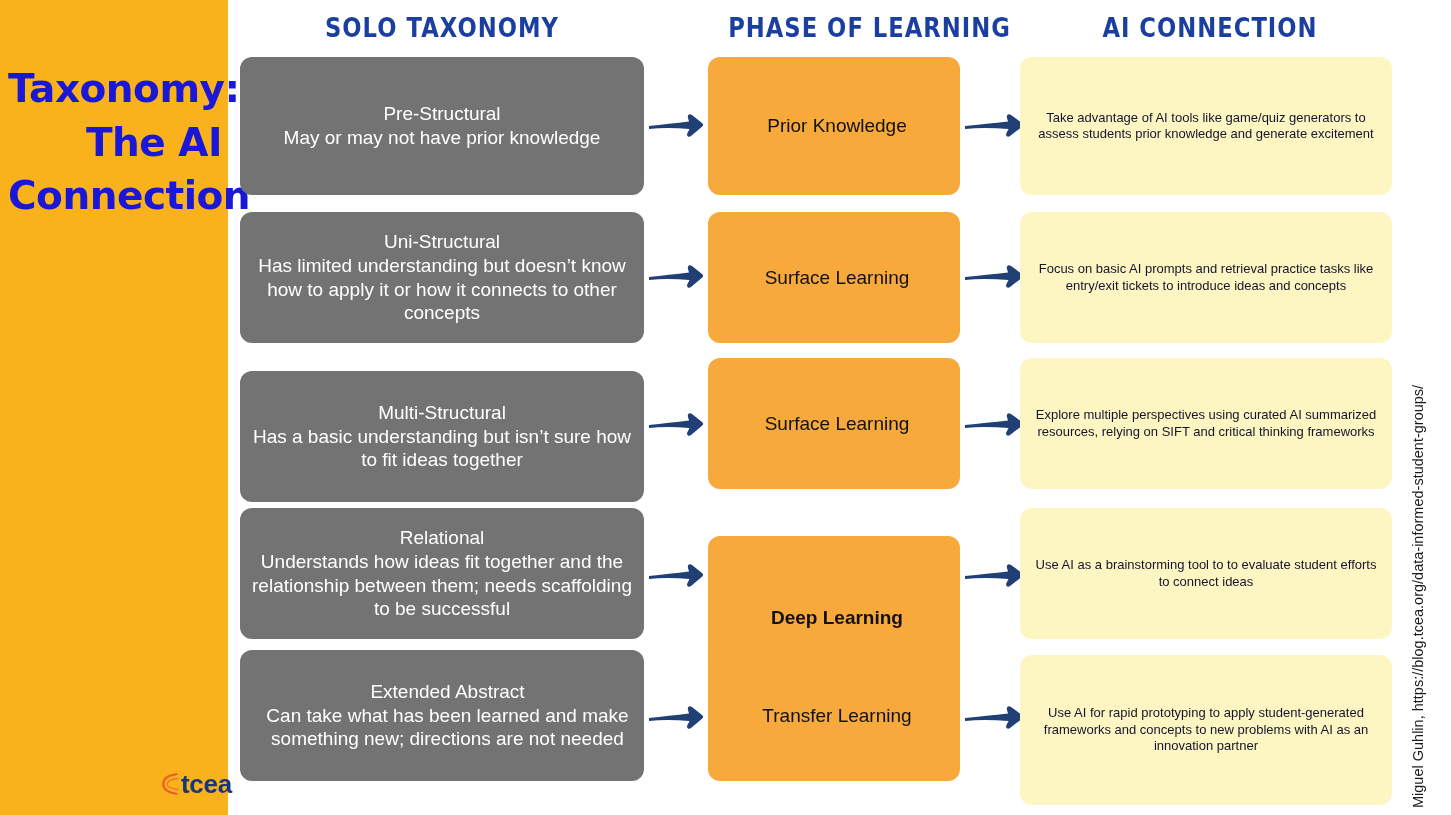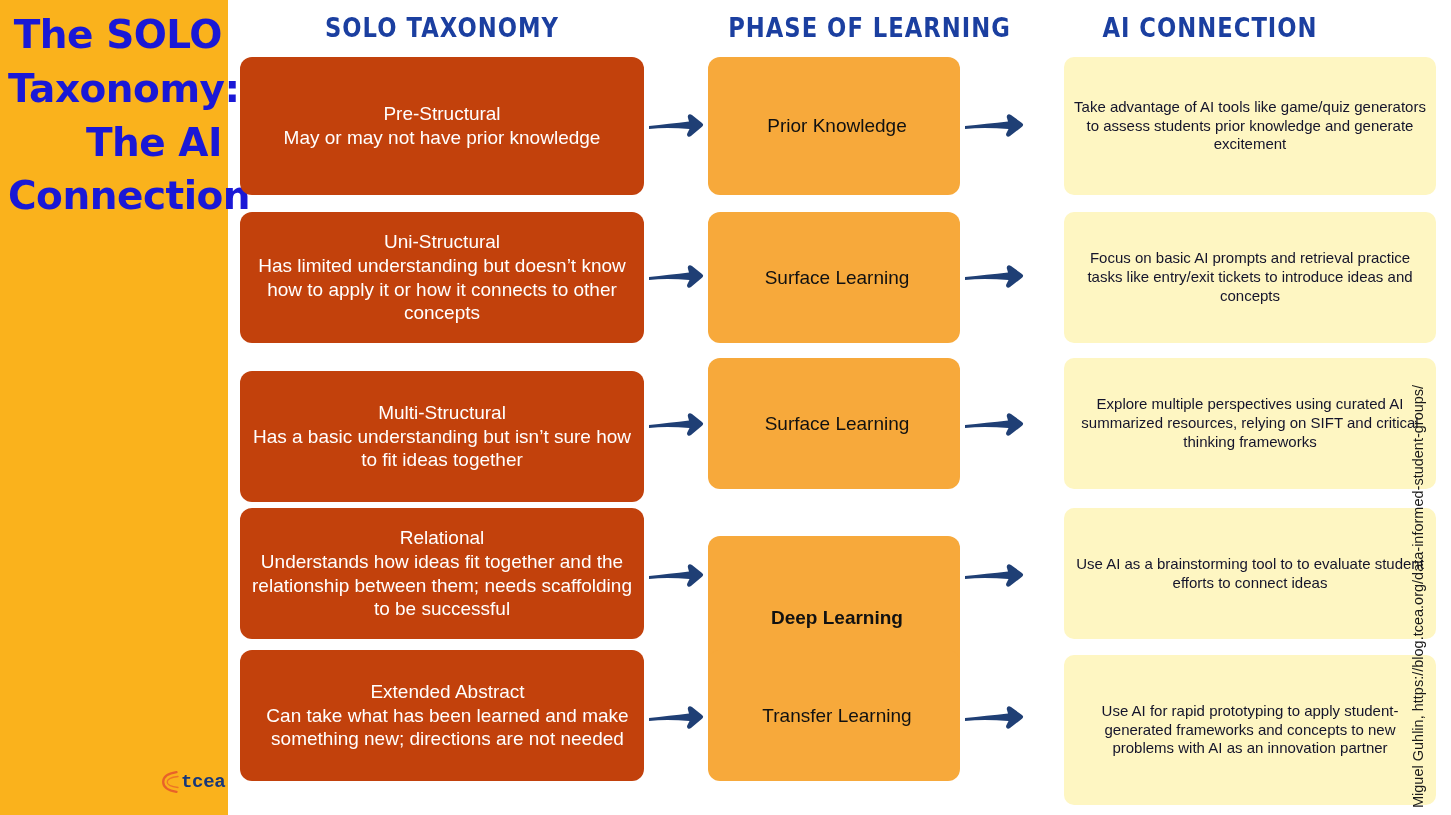--- a/index.html
+++ b/index.html
@@ -49,23 +49,23 @@
     align-items: center;
     gap: 2px;
   }
   .tcea-swoosh {
     position: relative;
     width: 17px;
     height: 22px;
     flex: none;
   }
   .tcea-word {
-    font-family: Liberation Mono, monospace;
+    font-family: Liberation Sans, sans-serif;
     font-weight: bold;
-    font-size: 19px;
+    font-size: 26px;
     color: #16377A;
     letter-spacing: -0.3px;
     line-height: 1;
   }
 
   
   .col-header {
     position: absolute;
     top: 12px;
     text-align: center;
@@ -91,39 +91,38 @@
     align-items: center;
     justify-content: center;
     text-align: center;
     padding: 6px 10px;
     line-height: 1.26;
   }
 
   .box-solo {
     left: 240px;
     width: 404px;
-    background: #c2410c;
+    background: #737373;
     color: #ffffff;
     font-size: 19px;
   }
   .box-phase {
     left: 708px;
     width: 252px;
     background: #F7A93B;
     color: #111111;
     font-size: 19px;
     padding-left: 16px;
   }
   .box-ai {
-    left: 1064px;
+    left: 1020px;
     width: 372px;
     background: #FEF6C2;
     color: #14142B;
-    font-size: 15px;
-    border-radius: 10px;
+    font-size: 13px;
   }
 
   .box-text { display: block; white-space: pre-line; }
 
   
   .arrow { position: absolute; }
 
   
   .attribution {
     position: absolute;
@@ -137,21 +136,21 @@
     white-space: nowrap;
     font-family: "Liberation Sans", sans-serif;
   }
 </style>
 </head>
 <body>
 
 <div id="page">
 
   <div class="title-panel">
-    <div class="title-text"><span>The SOLO</span><br><span>Taxonomy:</span><br><span>The AI</span><br><span>Connection</span></div>
+    <div class="title-text"><br><span>Taxonomy:</span><br><span>The AI</span><br><span>Connection</span></div>
 
     <div class="tcea-logo">
       <span class="tcea-swoosh">
         <svg width="17" height="22" viewBox="0 0 17 22" xmlns="http://www.w3.org/2000/svg">
           <path d="M14.5 1.2 C5.5 2.6 1.2 6.4 1.2 11 C1.2 15.6 5.5 19.4 14.5 20.8" fill="none" stroke="#E8612A" stroke-width="2.3" stroke-linecap="round"></path>
           <path d="M16 5.5 C9 6.3 5.2 8.3 5.2 11 C5.2 13.7 9 15.7 16 16.5" fill="none" stroke="#E8612A" stroke-width="1.3" stroke-linecap="round" opacity="0.75"></path>
         </svg>
       </span>
       <span class="tcea-word">tcea</span>
     </div>

